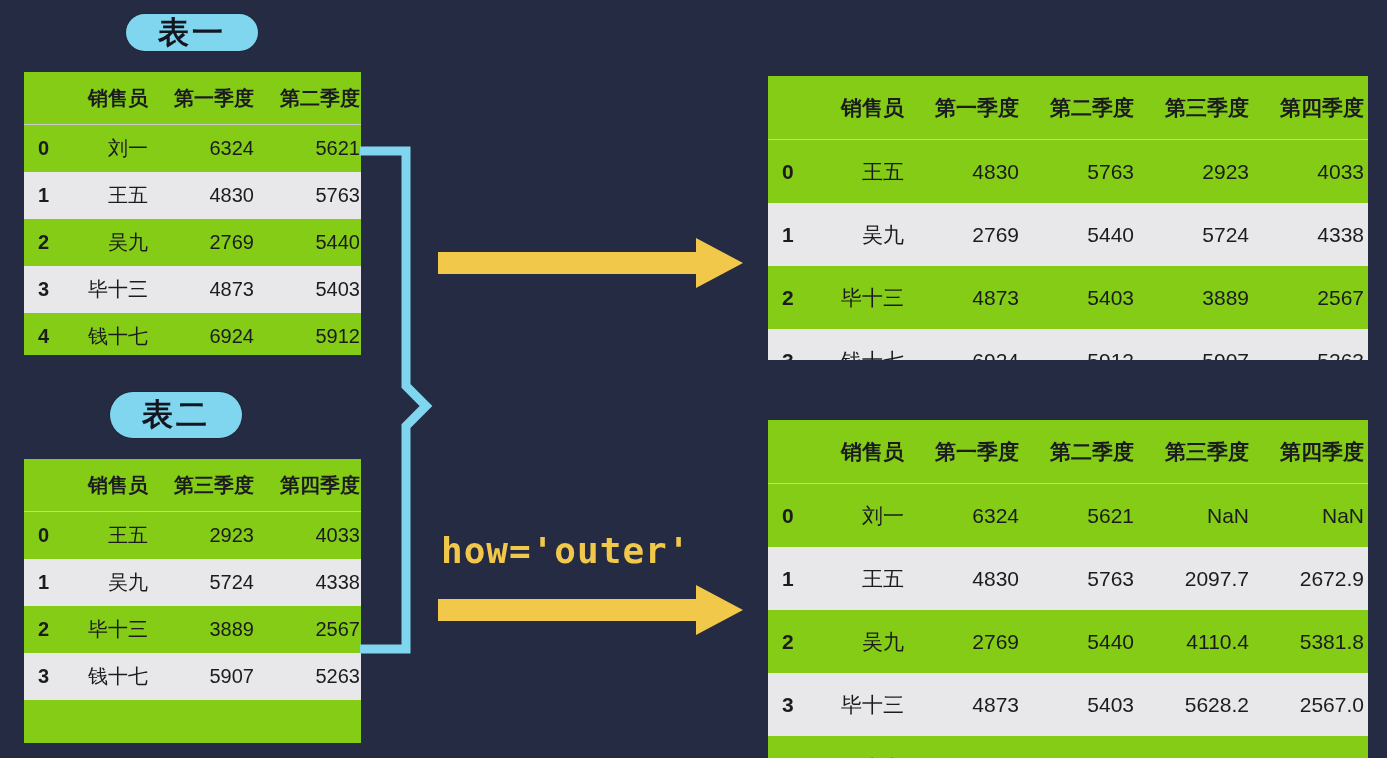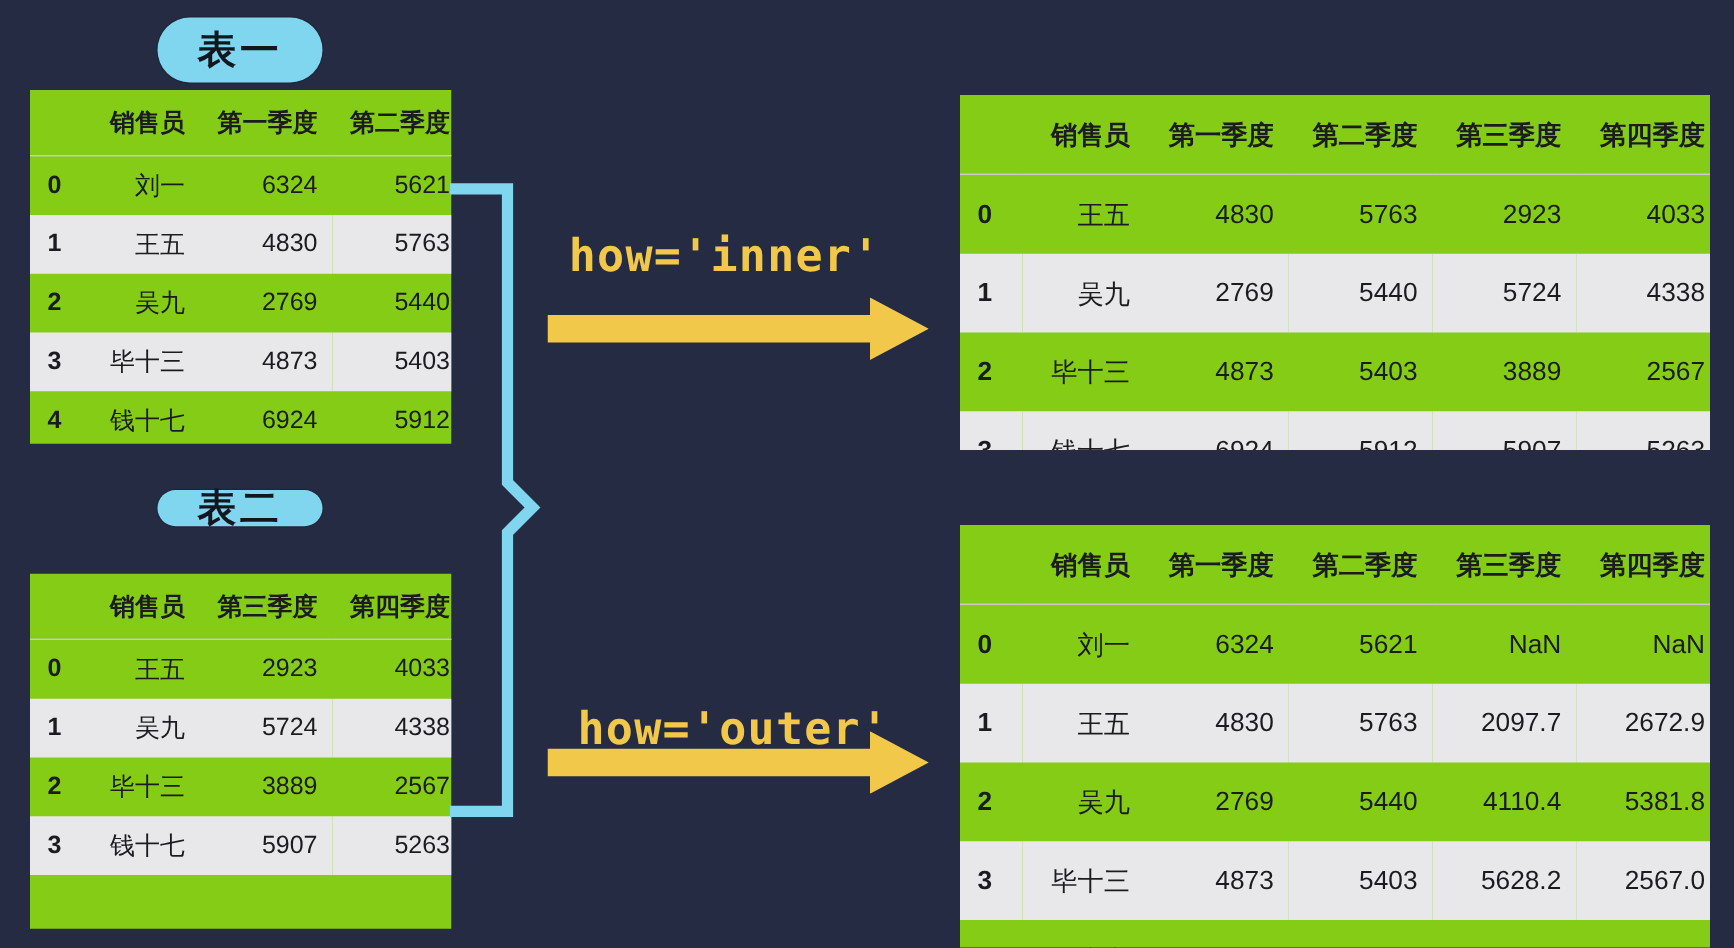--- a/index.html
+++ b/index.html
@@ -80,21 +80,21 @@
     white-space:nowrap;
   }
   .arrow{position:absolute;}
   .arrow svg{display:block;}
 </style>
 </head>
 <body>
 
 <div class="stage">
 
-  <div class="pill" style="left:126px;top:14px;width:132px;height:52px;">表一</div>
+  <div class="pill" style="left:126px;top:14px;width:132px;height:37px;">表一</div>
 
   <div class="df src" style="left:24px;top:72px;width:337px;height:283px;">
     <table>
       <colgroup>
           <col class="c-idx">
           <col class="c-name">
           <col class="c-q">
           <col class="c-q">
         </colgroup>
       <thead>
@@ -133,21 +133,21 @@
         <tr>
           <td class="idx">4</td>
           <td>钱十七</td>
           <td>6924</td>
           <td>5912</td>
         </tr>
       </tbody>
     </table>
   </div>
 
-  <div class="pill" style="left:126px;top:392px;width:132px;height:29px;">表二</div>
+  <div class="pill" style="left:110px;top:392px;width:132px;height:46px;">表二</div>
 
   <div class="df src" style="left:24px;top:459px;width:337px;height:284px;">
     <table>
       <colgroup>
           <col class="c-idx">
           <col class="c-name">
           <col class="c-q">
           <col class="c-q">
         </colgroup>
       <thead>
@@ -186,28 +186,27 @@
       </tbody>
     </table>
   </div>
 
   <div class="arrow" style="left:356px;top:140px;width:80px;height:520px;">
     <svg width="80" height="520" viewBox="0 0 80 520">
       <path d="M4 11 H50 V246 L70 266 L50 286 V509 H4" fill="none" stroke="#7fd6ee" stroke-width="9" stroke-linejoin="miter" stroke-linecap="butt"></path>
     </svg>
   </div>
 
-  <div class="op-label" style="left:455px;top:185px;">how='inner'</div>
   <div class="arrow" style="left:438px;top:238px;width:305px;height:50px;">
     <svg width="305" height="50" viewBox="0 0 305 50">
       <path d="M0 14 H258 V0 L305 25 L258 50 V36 H0 Z" fill="#f2c84b"></path>
     </svg>
   </div>
 
-  <div class="op-label" style="left:462px;top:530px;margin-top:33px;">how='outer'</div>
+  <div class="op-label" style="left:441px;top:530px;">how='outer'</div>
   <div class="arrow" style="left:438px;top:585px;width:305px;height:50px;">
     <svg width="305" height="50" viewBox="0 0 305 50">
       <path d="M0 14 H258 V0 L305 25 L258 50 V36 H0 Z" fill="#f2c84b"></path>
     </svg>
   </div>
 
   <div class="df res" style="left:768px;top:76px;width:600px;height:284px;">
     <table>
       <colgroup>
           <col class="c-idx">

